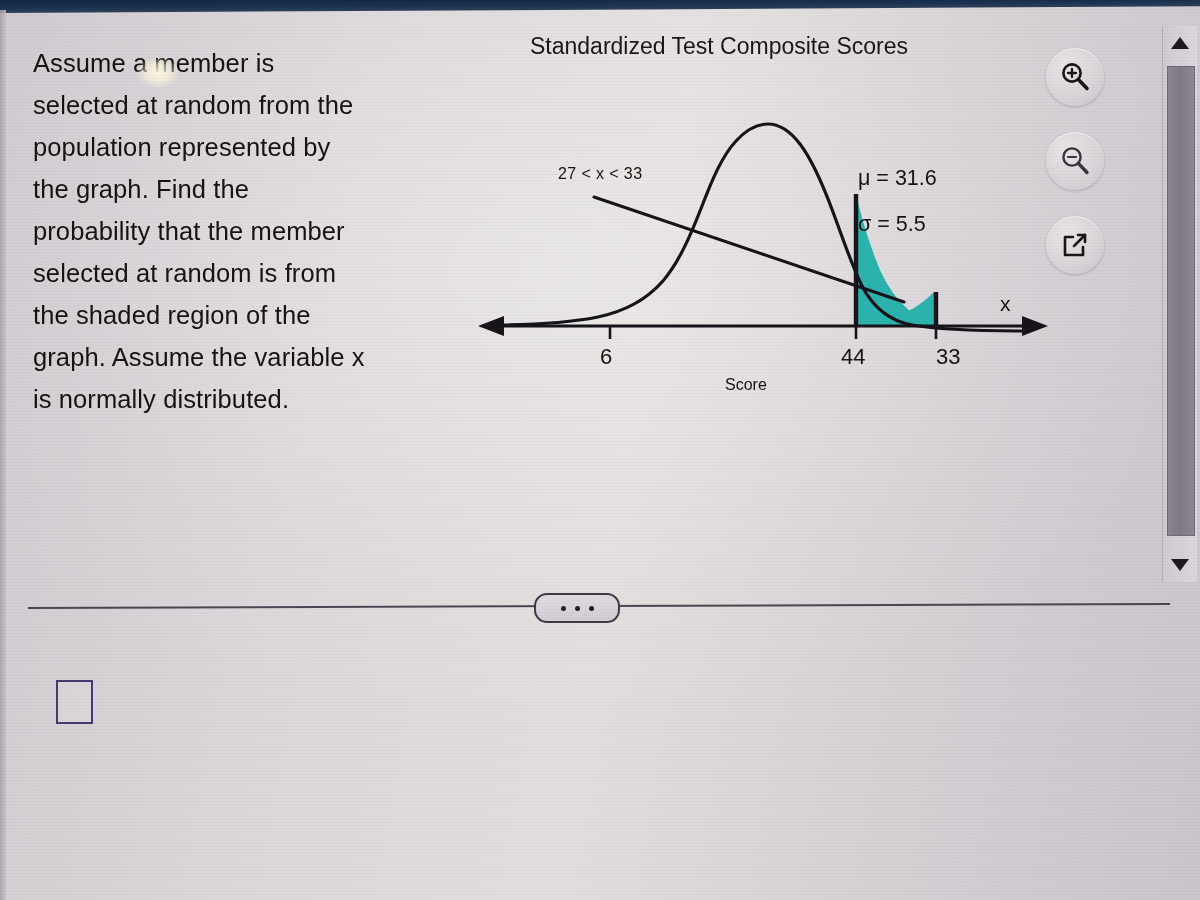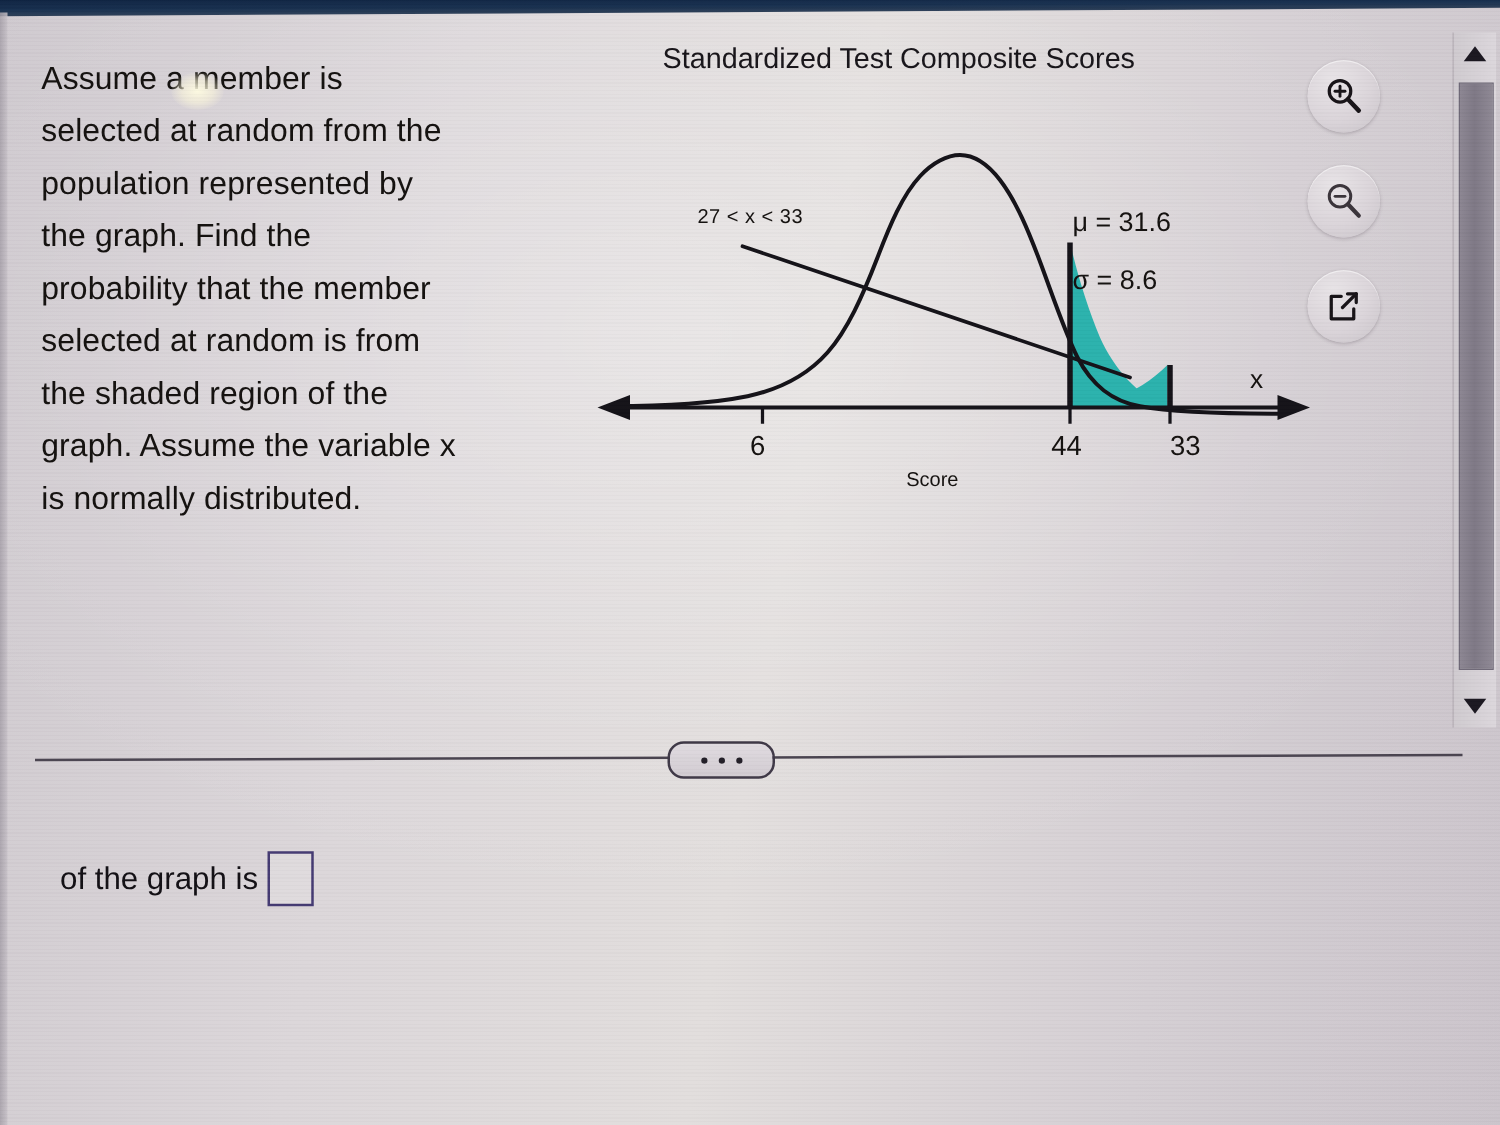--- a/index.html
+++ b/index.html
@@ -274,21 +274,21 @@
       <line x1="466" y1="292" x2="466" y2="305" stroke="#141218" stroke-width="2.6"></line>
 
       <line x1="386" y1="160" x2="386" y2="292" stroke="#141218" stroke-width="4.4"></line>
       <line x1="466" y1="258" x2="466" y2="292" stroke="#141218" stroke-width="4.4"></line>
 
       <line x1="124" y1="163" x2="434" y2="268" stroke="#141218" stroke-width="3" stroke-linecap="round"></line>
     </svg>
 
     <div class="fig-label lbl-range">27 &lt; x &lt; 33</div>
     <div class="fig-label lbl-mu">μ = 31.6</div>
-    <div class="fig-label lbl-sigma">σ = 8.6</div>
+    <div class="fig-label lbl-sigma">σ = 5.5</div>
     <div class="fig-label lbl-x">x</div>
     <div class="fig-label lbl-tick6">6</div>
     <div class="fig-label lbl-tick27">44</div>
     <div class="fig-label lbl-tick33">33</div>
     <div class="fig-label lbl-score">Score</div>
   </div>
 
   <div class="tools">
 
     <div class="tool-btn">
@@ -333,18 +333,17 @@
 
   <div class="divider"></div>
   <div class="dots-pill">
     <i></i>
     <i></i>
     <i></i>
   </div>
 
   <div class="answer">
     <div class="answer-line2">
-      <span>of the graph is</span>
       <span class="ans-box"></span>
     </div>
   </div>
 
 </div>
 
 </body></html>

